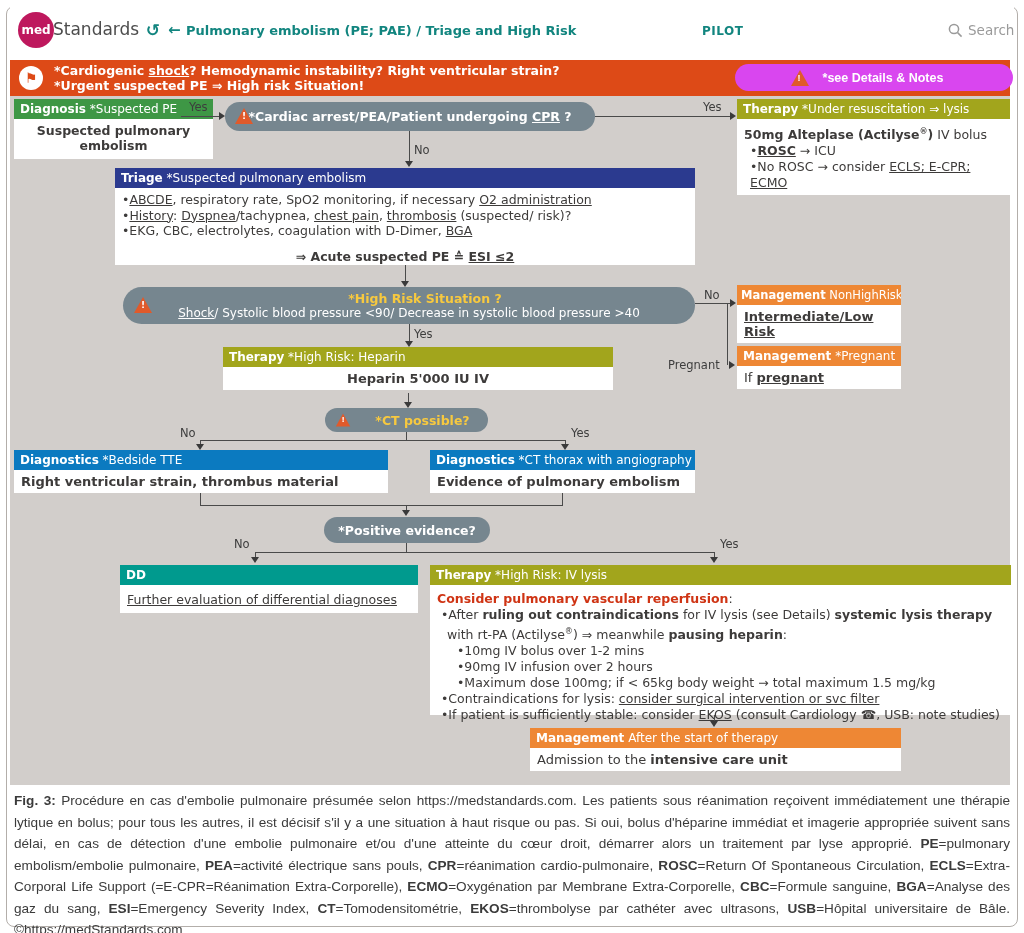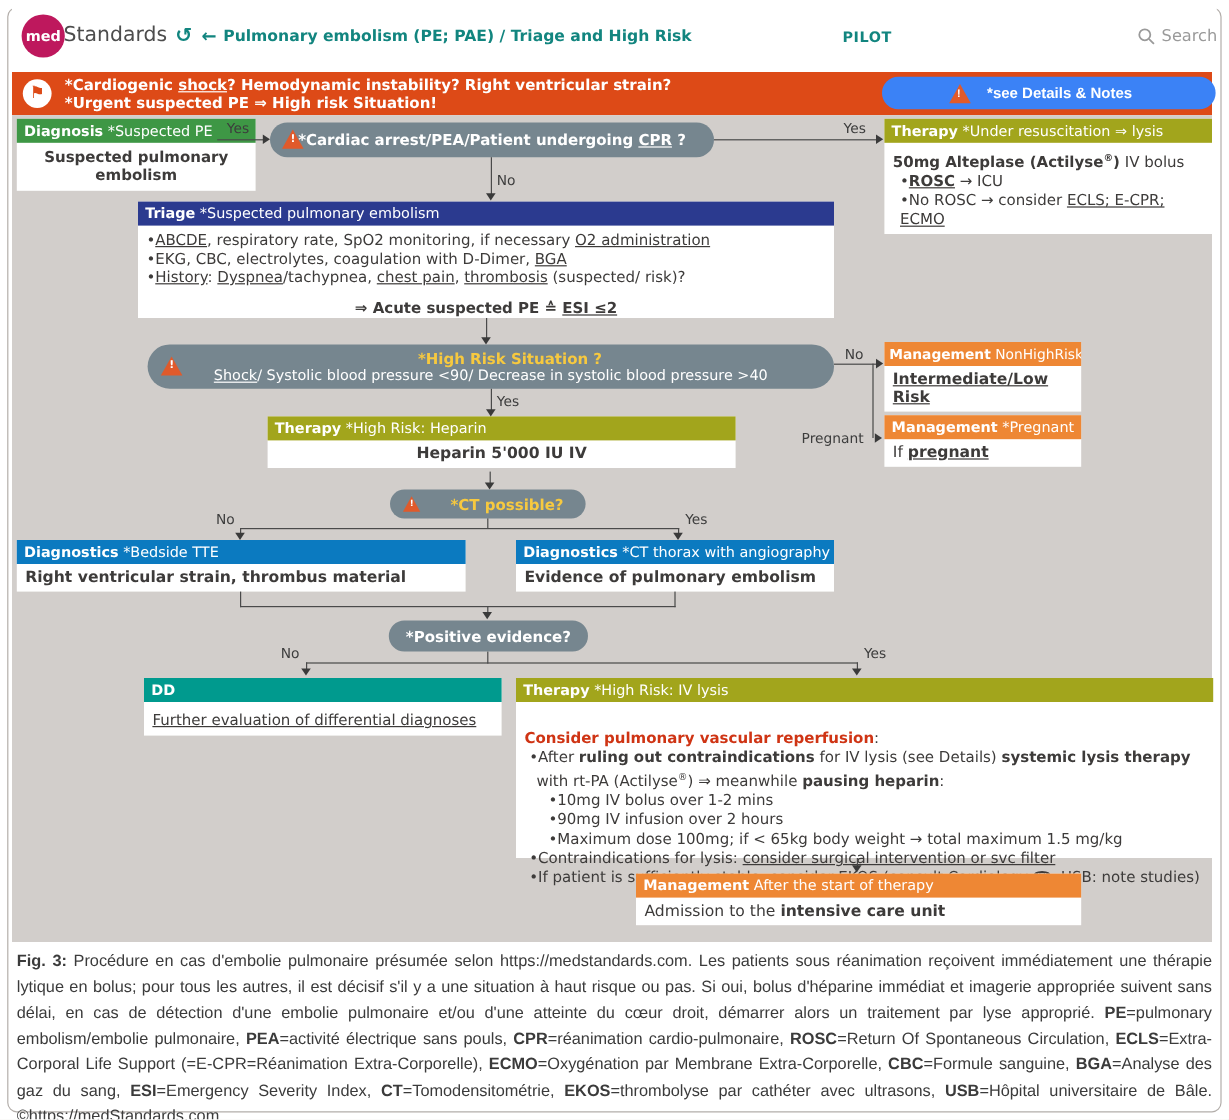--- a/index.html
+++ b/index.html
@@ -19,21 +19,21 @@
   .hist-ic{position:absolute;left:136px;top:20px;font-size:17px;color:#12857f;font-weight:bold;}
   .back-ic{position:absolute;left:158px;top:21px;font-size:15px;color:#12857f;font-weight:bold;}
   .crumb{position:absolute;left:176px;top:23px;font-size:13px;font-weight:600;color:#12857f;}
   .pilot{position:absolute;left:692px;top:24px;font-size:12px;font-weight:bold;letter-spacing:.5px;color:#12857f;}
   .search{position:absolute;left:938px;top:22px;font-size:13.5px;color:#9a9a9a;display:flex;align-items:center;gap:5px;}
 
   
   .banner{position:absolute;left:10px;top:60px;width:1000px;height:36px;background:#dd4a17;color:#fff;}
   .banner-ic{position:absolute;left:9px;top:6px;width:24px;height:24px;border-radius:50%;background:#fff;color:#dd4a17;font-size:14px;display:flex;align-items:center;justify-content:center;}
   .banner-t{position:absolute;left:44px;top:3px;font-size:12.5px;font-weight:bold;line-height:15px;}
-  .details-btn{position:absolute;left:725px;top:4px;width:278px;height:27px;border-radius:14px;background:#3b82f6;color:#fff;font-size:12.5px;font-weight:bold;display:flex;align-items:center;justify-content:center;border:none;}
+  .details-btn{position:absolute;left:725px;top:4px;width:278px;height:27px;border-radius:14px;background:#d946ef;color:#fff;font-size:12.5px;font-weight:bold;display:flex;align-items:center;justify-content:center;border:none;}
 
   
   .flow{position:absolute;left:10px;top:96px;width:1000px;height:689px;background:#d2cecb;}
 
   .box{position:absolute;background:#fff;font-size:12.5px;color:#3d3b3a;}
   .box-h{height:20px;line-height:20px;padding:0 6px;color:#fff;font-size:12px;white-space:nowrap;overflow:hidden;}
   .h-green{background:#3e9745}.h-olive{background:#a2a51c}.h-navy{background:#2b3a8f}
   .h-blue{background:#0b7ac0}.h-teal{background:#009a8e}.h-orange{background:#ee8734}
   .box-b{padding:4px 7px;}
   .center{text-align:center}
@@ -111,22 +111,22 @@
       <div><span class="b">50mg Alteplase (Actilyse</span><span class="b sup">®</span><span class="b">)</span><span> IV bolus</span></div>
       <div style="padding-left:6px;"><span>•</span><span class="b u">ROSC</span><span> → ICU</span></div>
       <div style="padding-left:6px;"><span>•No ROSC → consider </span><span class="u">ECLS; E-CPR; ECMO</span></div>
     </div>
   </div>
 
   <div class="box" style="left:115px;top:168px;width:580px;height:97px;">
     <div class="box-h h-navy"><span class="b">Triage</span><span> *Suspected pulmonary embolism</span></div>
     <div class="box-b" style="line-height:15.5px;">
       <div><span>•</span><span class="u">ABCDE</span><span>, respiratory rate, SpO2 monitoring, if necessary </span><span class="u">O2 administration</span></div>
+      <div><span>•</span><span class="u">History</span><span>: </span><span class="u">Dyspnea</span><span>/tachypnea, </span><span class="u">chest pain</span><span>, </span><span class="u">thrombosis</span><span> (suspected/ risk)?</span></div>
       <div><span>•EKG, CBC, electrolytes, coagulation with D-Dimer, </span><span class="u">BGA</span></div>
-      <div><span>•</span><span class="u">History</span><span>: </span><span class="u">Dyspnea</span><span>/tachypnea, </span><span class="u">chest pain</span><span>, </span><span class="u">thrombosis</span><span> (suspected/ risk)?</span></div>
       <div class="center" style="margin-top:10px;"><span class="b">⇒ Acute suspected PE ≙ </span><span class="b u">ESI ≤2</span></div>
     </div>
   </div>
 
   <div class="pill" style="left:123px;top:287px;width:572px;height:37px;border-radius:19px;">
     <span class="warn" style="left:11px;top:10px;"></span>
     <span class="yellow">*High Risk Situation ?</span>
     <span class="sub"><span class="u">Shock</span><span>/ Systolic blood pressure &lt;90/ Decrease in systolic blood pressure &gt;40</span></span>
   </div>
 
@@ -164,21 +164,21 @@
     <span>*Positive evidence?</span>
   </div>
 
   <div class="box" style="left:120px;top:565px;width:298px;">
     <div class="box-h h-teal"><span class="b">DD</span></div>
     <div class="box-b" style="padding-top:7px;padding-bottom:6px;"><span class="u">Further evaluation of differential diagnoses</span></div>
   </div>
 
   <div class="box" style="left:430px;top:565px;width:581px;height:150px;">
     <div class="box-h h-olive"><span class="b">Therapy</span><span> *High Risk: IV lysis</span></div>
-    <div class="box-b" style="line-height:16px;padding-top:22px;">
+    <div class="box-b" style="line-height:16px;padding-top:6px;">
       <div><span class="b red">Consider pulmonary vascular reperfusion</span><span>:</span></div>
       <div class="hang"><span>•After </span><span class="b">ruling out contraindications</span><span> for IV lysis (see Details) </span><span class="b">systemic lysis therapy</span><span> with rt-PA (Actilyse</span><span class="sup">®</span><span>) ⇒ meanwhile </span><span class="b">pausing heparin</span><span>:</span></div>
       <div class="hang2">•10mg IV bolus over 1-2 mins</div>
       <div class="hang2">•90mg IV infusion over 2 hours</div>
       <div class="hang2">•Maximum dose 100mg; if &lt; 65kg body weight → total maximum 1.5 mg/kg</div>
       <div class="hang"><span>•Contraindications for lysis: </span><span class="u">consider surgical intervention or svc filter</span></div>
       <div class="hang"><span>•If patient is sufficiently stable: consider </span><span class="u">EKOS</span><span> (consult Cardiology ☎, USB: note studies)</span></div>
     </div>
   </div>
 

